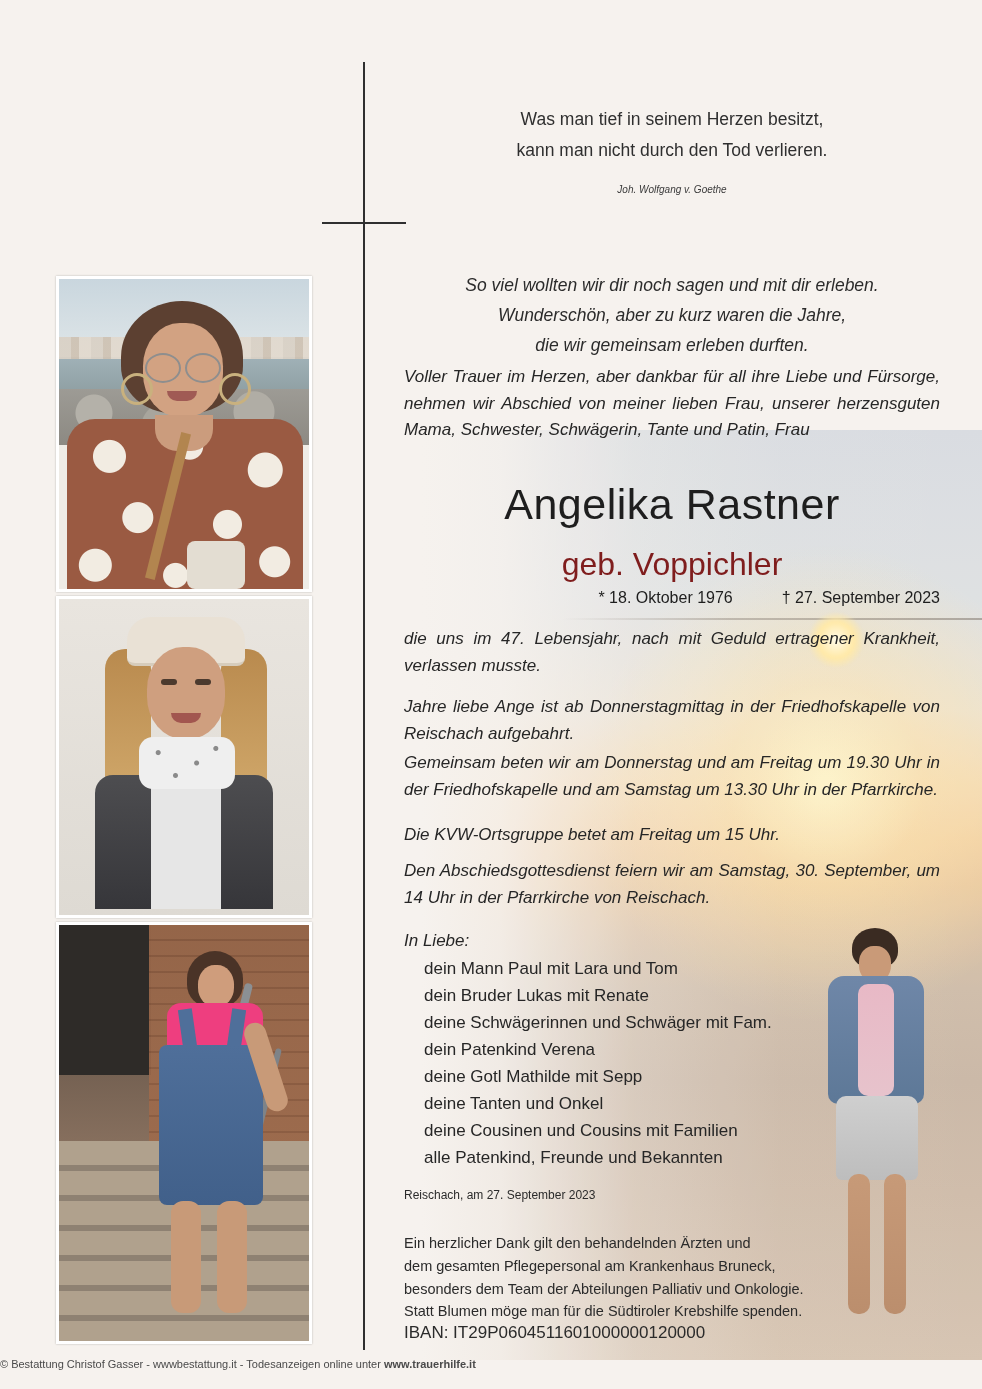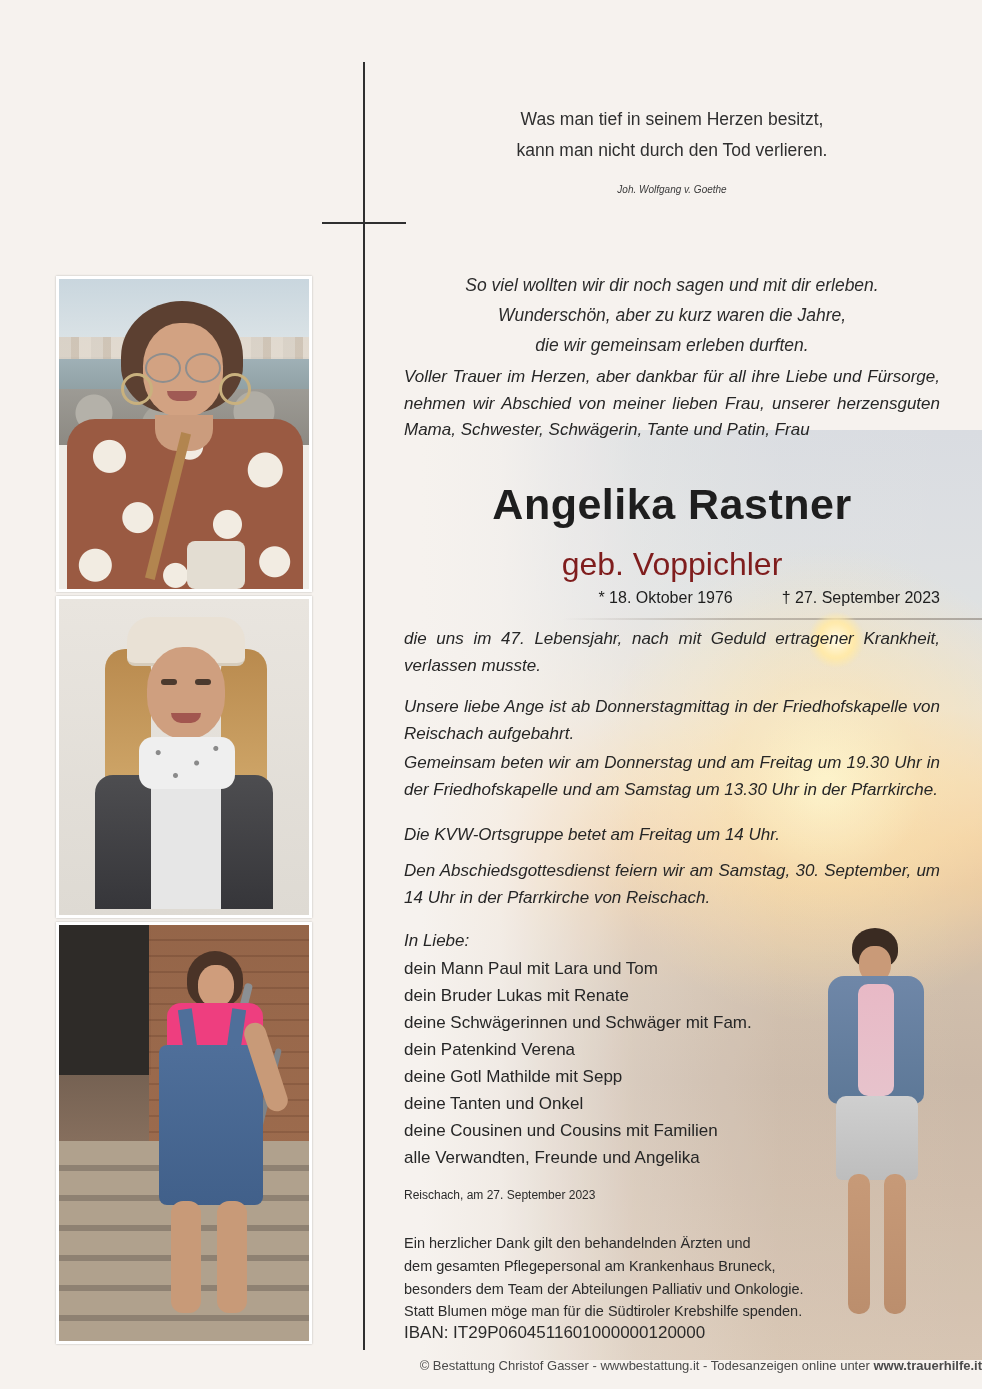--- a/index.html
+++ b/index.html
@@ -235,21 +235,21 @@
     line-height: 26.5px;
     color: #262626;
     text-align: justify;
     font-style: italic;
   }
   .intro { top: 364px; }
   .name {
     top: 480px;
     text-align: center;
     font-size: 43px;
-    font-weight: 700;
+    font-weight: 400;
     letter-spacing: 0.5px;
     color: #1e1e1e;
   }
   .maiden {
     top: 546px;
     text-align: center;
     font-size: 32px;
     color: #7f1d1d;
   }
   .dates {
@@ -263,38 +263,39 @@
   .aufbahrung { top: 694px; }
   .beten { top: 750px; }
   .kvw { top: 822px; }
   .gottesdienst { top: 858px; }
   .inliebe-head { top: 928px; }
   .family {
     top: 955px;
     font-size: 17px;
     line-height: 27px;
     color: #262626;
+    margin-left: 20px;
   }
   .place { top: 1188px; font-size: 12px; }
   .thanks {
     top: 1232px;
     font-size: 14.5px;
     line-height: 23px;
     color: #2b2b2b;
   }
   .blumen { top: 1300px; font-size: 14.5px; line-height: 23px; }
   .iban { top: 1323px; font-size: 17px; }
 
   .footer {
     position: absolute;
     left: 0;
     right: 0;
     top: 1358px;
-    text-align: right;
-    font-size: 13px;
+    text-align: left;
+    font-size: 11px;
     color: #4a4a4a;
   }
   .footer b { font-weight: 700; }
   .line { display: block; }
 </style>
 </head>
 <body>
 
 <div class="page">
 
@@ -386,35 +387,35 @@
   <div class="txt name">Angelika Rastner</div>
   <div class="txt maiden">geb. Voppichler</div>
 
   <div class="txt dates">
     <span>* 18. Oktober 1976</span>
     <span class="sep"></span>
     <span>† 27. September 2023</span>
   </div>
 
   <div class="txt para after-dates">die uns im 47. Lebensjahr, nach mit Geduld ertragener Krankheit, verlassen musste.</div>
-  <div class="txt para aufbahrung">Unsere liebe Ange ist ab Donnerstagmittag in der Friedhofskapelle von Reischach aufgebahrt.</div>
+  <div class="txt para aufbahrung">Jahre liebe Ange ist ab Donnerstagmittag in der Friedhofskapelle von Reischach aufgebahrt.</div>
   <div class="txt para beten">Gemeinsam beten wir am Donnerstag und am Freitag um 19.30 Uhr in der Friedhofskapelle und am Samstag um 13.30 Uhr in der Pfarrkirche.</div>
-  <div class="txt para kvw">Die KVW-Ortsgruppe betet am Freitag um 14 Uhr.</div>
+  <div class="txt para kvw">Die KVW-Ortsgruppe betet am Freitag um 15 Uhr.</div>
   <div class="txt para gottesdienst">Den Abschiedsgottesdienst feiern wir am Samstag, 30. September, um 14 Uhr in der Pfarrkirche von Reischach.</div>
 
   <div class="txt para inliebe-head">In Liebe:</div>
   <div class="txt family">
     <div class="line">dein Mann Paul mit Lara und Tom</div>
     <div class="line">dein Bruder Lukas mit Renate</div>
     <div class="line">deine Schwägerinnen und Schwäger mit Fam.</div>
     <div class="line">dein Patenkind Verena</div>
     <div class="line">deine Gotl Mathilde mit Sepp</div>
     <div class="line">deine Tanten und Onkel</div>
     <div class="line">deine Cousinen und Cousins mit Familien</div>
-    <div class="line">alle Verwandten, Freunde und Angelika</div>
+    <div class="line">alle Patenkind, Freunde und Bekannten</div>
   </div>
 
   <div class="txt place">Reischach, am 27. September 2023</div>
 
   <div class="txt thanks">
     <div class="line">Ein herzlicher Dank gilt den behandelnden Ärzten und</div>
     <div class="line">dem gesamten Pflegepersonal am Krankenhaus Bruneck,</div>
     <div class="line">besonders dem Team der Abteilungen Palliativ und Onkologie.</div>
   </div>
 

